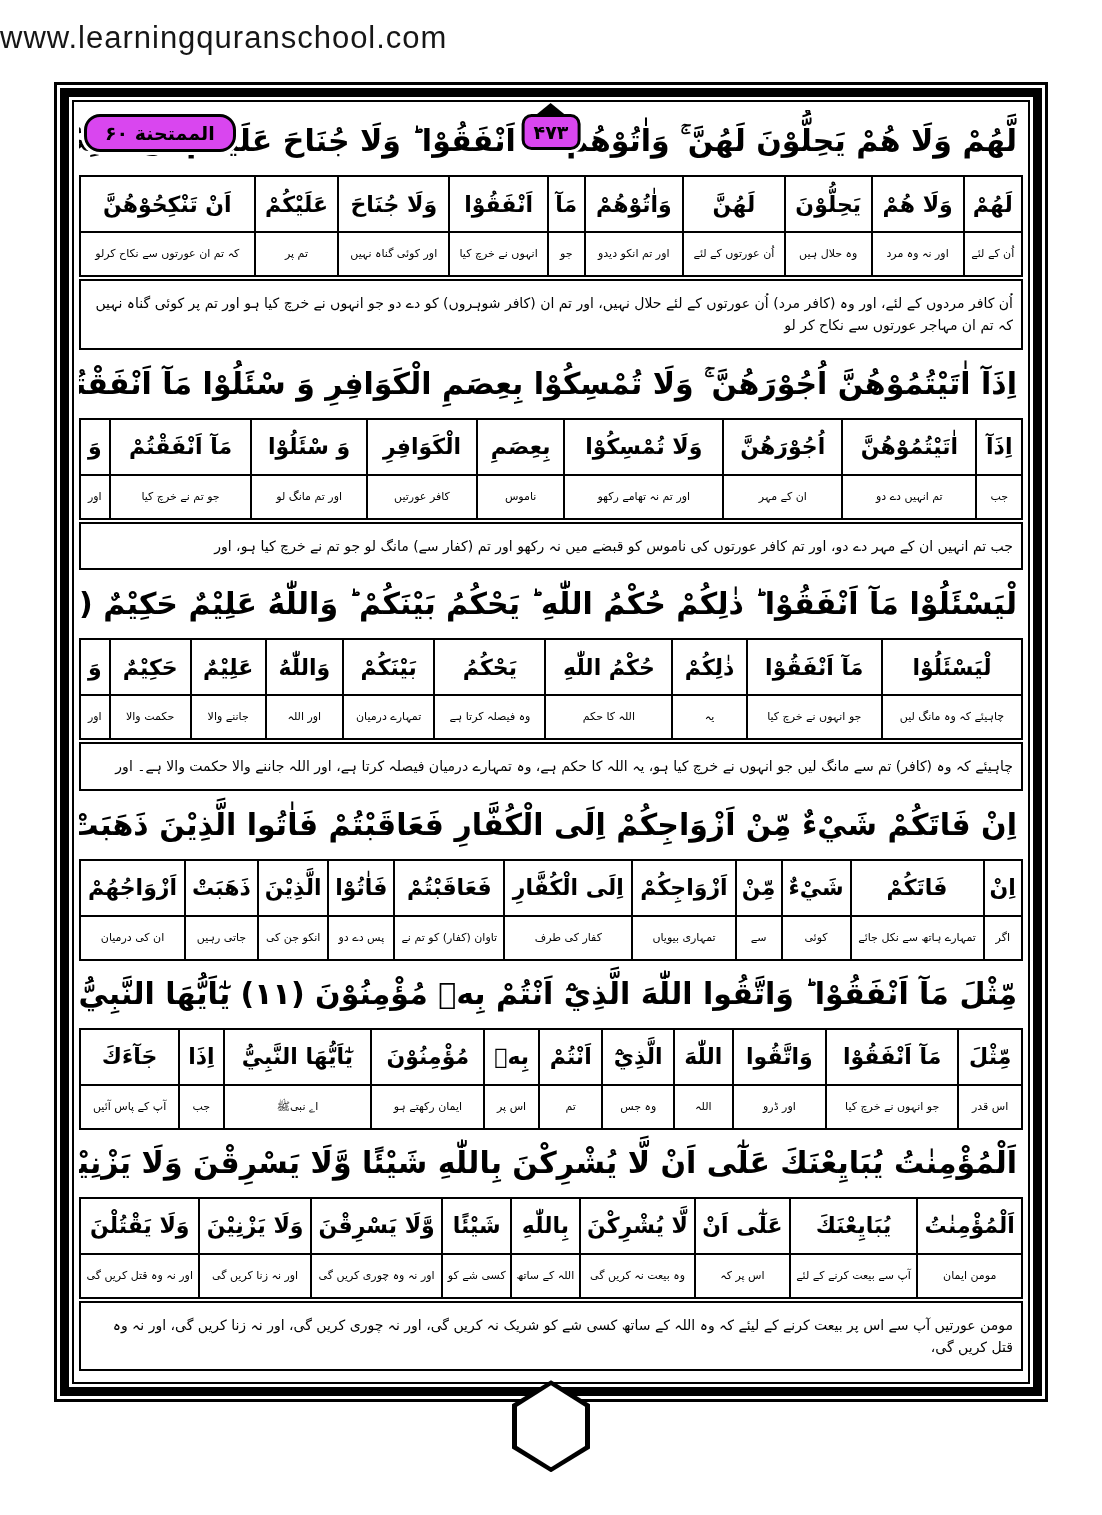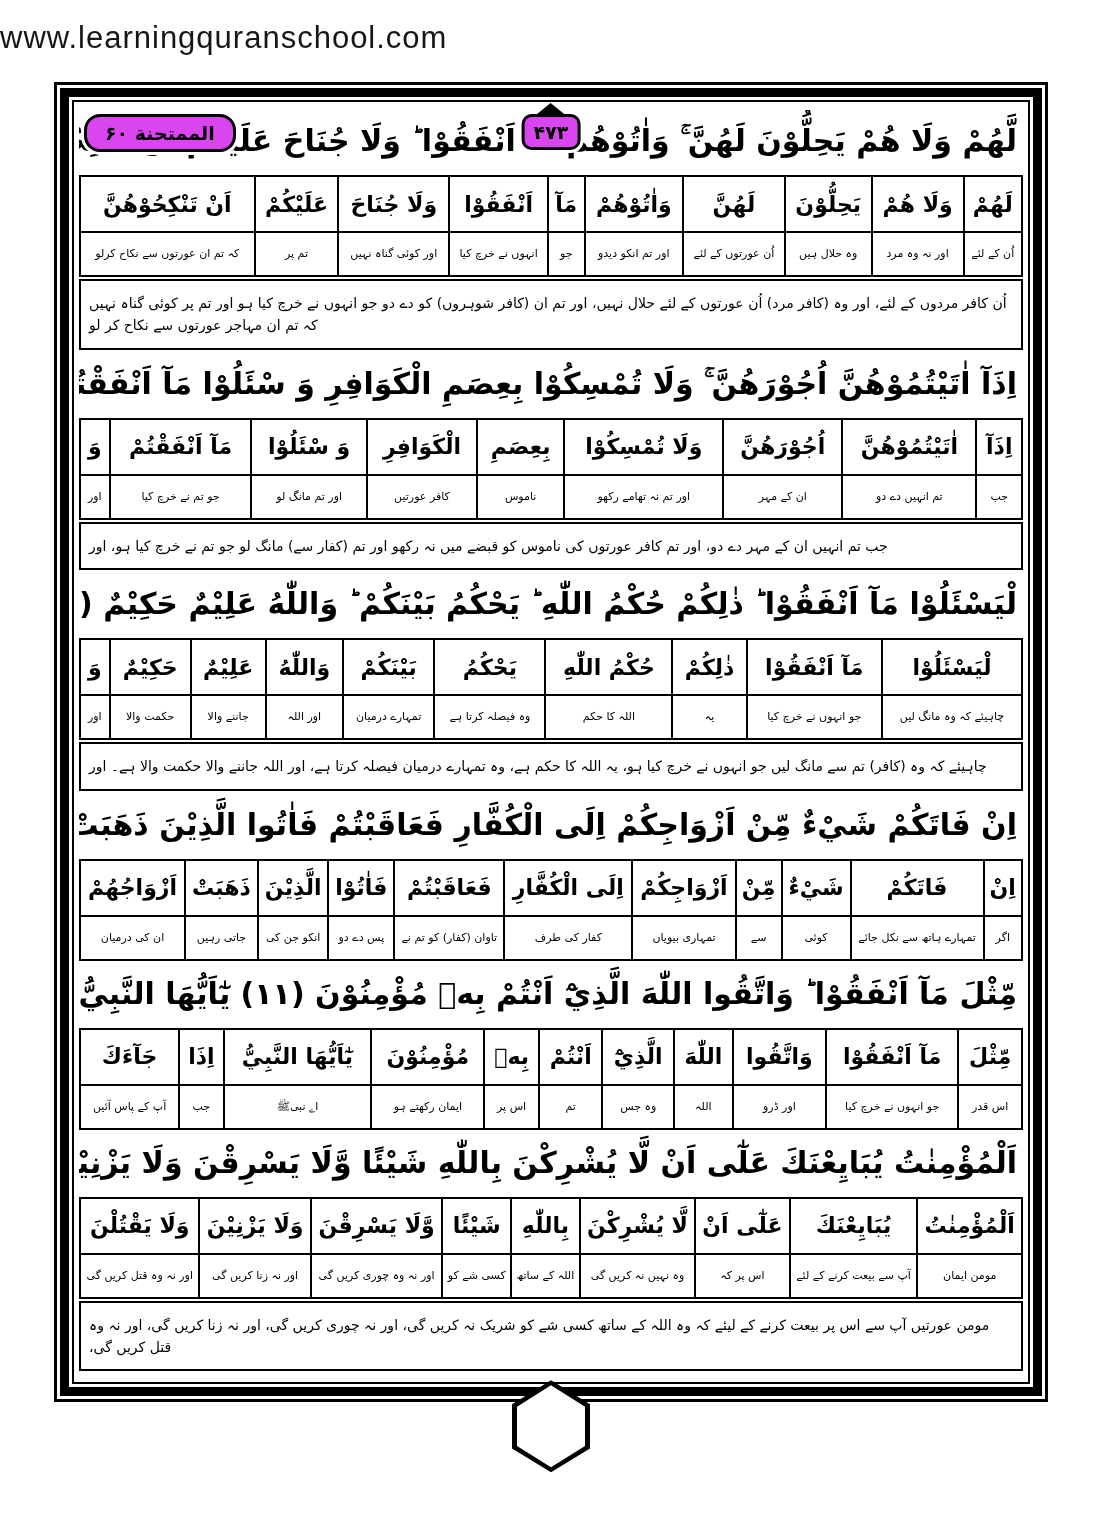--- a/index.html
+++ b/index.html
@@ -35,21 +35,21 @@
     direction:rtl;font-weight:bold;font-size:30px;line-height:62px;height:62px;
     text-align:justify;text-align-last:justify;padding:0 6px;margin:2px 0 3px;
     white-space:nowrap;overflow:hidden;
   }
   .word-table{width:100%;border-collapse:collapse;direction:rtl;table-layout:auto;}
   .word-table td{border:2px solid #000;text-align:center;vertical-align:middle;}
   .ar-cell{font-weight:bold;font-size:22px;padding:7px 4px;height:40px;white-space:nowrap;margin-left:10px;}
   .ur-cell{font-size:11px;line-height:1.45;padding:3px 3px;height:36px;}
   .translation-row{
     border:2px solid #000;direction:rtl;font-size:14px;line-height:1.6;
-    text-align:left;padding:11px 8px;margin:2px 0 3px;
+    text-align:right;padding:11px 8px;margin:2px 0 3px;
   }
 
   
   .footer{position:relative;height:70px;}
   .manzil-hex{
     position:absolute;left:50%;top:-22px;transform:translateX(-50%);
     width:78px;height:92px;z-index:6;
     clip-path:polygon(50% 0,100% 26%,100% 74%,50% 100%,0 74%,0 26%);
     background:#000;
   }
@@ -251,21 +251,21 @@
                   <td class="ar-cell">بِاللّٰهِ</td>
                   <td class="ar-cell">شَيْئًا</td>
                   <td class="ar-cell">وَّلَا يَسْرِقْنَ</td>
                   <td class="ar-cell">وَلَا يَزْنِيْنَ</td>
                   <td class="ar-cell">وَلَا يَقْتُلْنَ</td>
                 </tr>
               <tr>
                   <td class="ur-cell">مومن ایمان</td>
                   <td class="ur-cell">آپ سے بیعت کرنے کے لئے</td>
                   <td class="ur-cell">اس پر کہ</td>
-                  <td class="ur-cell">وہ نہیں نہ کریں گی</td>
+                  <td class="ur-cell">وہ بیعت نہ کریں گی</td>
                   <td class="ur-cell">اللہ کے ساتھ</td>
                   <td class="ur-cell">کسی شے کو</td>
                   <td class="ur-cell">اور نہ وہ چوری کریں گی</td>
                   <td class="ur-cell">اور نہ زنا کریں گی</td>
                   <td class="ur-cell">اور نہ وہ قتل کریں گی</td>
                 </tr>
             </tbody>
           </table>
           <div class="translation-row">مومن عورتیں آپ سے اس پر بیعت کرنے کے لیئے کہ وہ اللہ کے ساتھ کسی شے کو شریک نہ کریں گی، اور نہ چوری کریں گی، اور نہ زنا کریں گی، اور نہ وہ قتل کریں گی،</div>
         </section>

